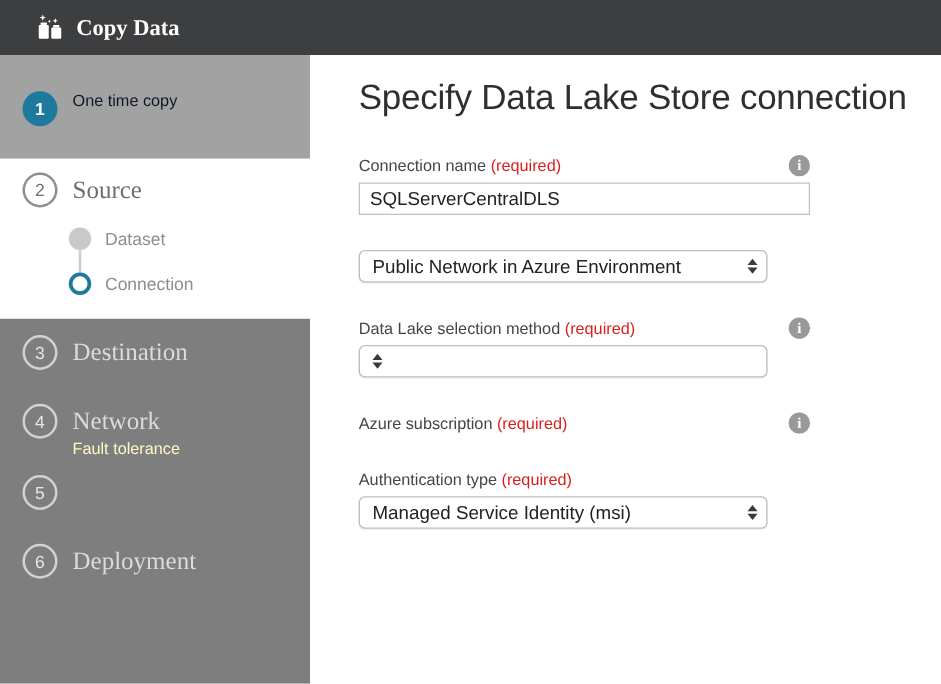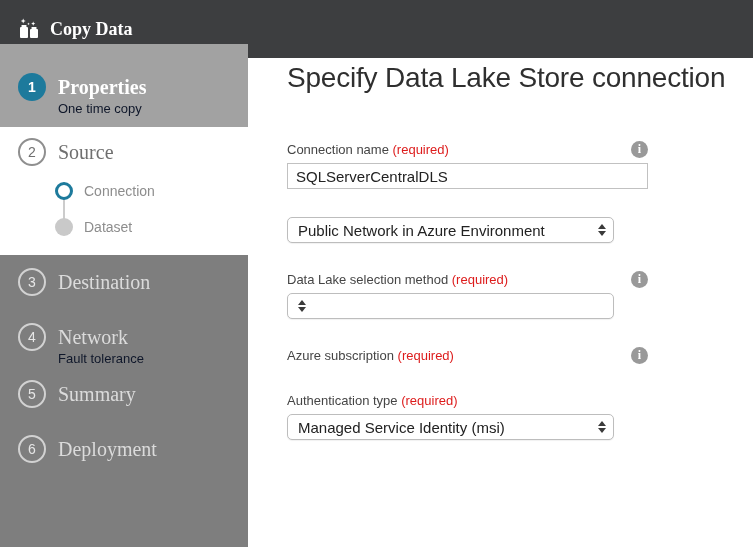--- a/index.html
+++ b/index.html
@@ -12,22 +12,22 @@
     --title:#2f2f2f;
     --ctl-border:#bdbdbd;
     --muted-circle:#c9c9c9;
     --substep-label:#8d8d8d;
   }
   *{margin:0;padding:0;box-sizing:border-box;}
   body{width:753px;height:547px;overflow:hidden;background:#fff;font-family:"Liberation Sans",sans-serif;}
   .app{position:relative;width:753px;height:547px;background:#fff;}
 
   
-  .header{position:absolute;top:0;left:0;width:753px;height:58px;background:var(--header-bg);
-          display:flex;align-items:center;padding-left:17px;}
+  .header{position:absolute;top:0;left:0;width:753px;height:44px;background:var(--header-bg);
+          display:flex;align-items:center;padding-left:28px;}
   .header-icon{width:24px;height:24px;flex:0 0 auto;}
   .header-title{color:#ffffff;font-family:"Liberation Serif",serif;font-weight:bold;font-size:18px;margin-left:9px;}
 
   
   .sidebar{position:absolute;top:44px;left:0;width:248px;height:503px;display:flex;flex-direction:column;}
   .sec-active{background:var(--side-active-bg);height:83px;}
   .sec-source{background:#ffffff;height:128px;}
   .sec-rest{background:var(--side-rest-bg);flex:1;}
 
   .step{display:flex;align-items:flex-start;padding-left:18px;cursor:pointer;}
@@ -39,34 +39,34 @@
 
   .step--active .step-circle{background:var(--accent);color:#fff;font-weight:bold;}
   .step--active .step-label{color:#ffffff;font-weight:bold;}
   .step--active .step-sub{color:#0f172a;}
 
   .step--source .step-circle{border:2px solid #8f8f8f;color:#6f6f6f;background:transparent;}
   .step--source .step-label{color:#6f6f6f;}
 
   .step--rest .step-circle{border:2px solid #d2d2d2;color:#e6e6e6;background:transparent;}
   .step--rest .step-label{color:#dbdbdb;}
-  .step--rest .step-sub{color:#0f172a;}
+  .step--rest .step-sub{color:#fef9c3;}
 
   .substeps{position:relative;margin:16px 0 0 55px;}
   .substep-line{position:absolute;left:8px;top:9px;width:2px;height:38px;background:#cccccc;}
   .substep{position:relative;display:flex;align-items:center;height:18px;cursor:pointer;}
   .substep + .substep{margin-top:18px;}
   .substep-circle{width:18px;height:18px;border-radius:50%;flex:0 0 auto;}
   .substep-circle--current{background:#ffffff;border:3px solid var(--accent);}
   .substep-circle--pending{background:var(--muted-circle);}
   .substep-label{margin-left:11px;font-size:14px;color:var(--substep-label);}
 
   
   .main{position:absolute;top:44px;left:248px;width:505px;height:503px;padding:18px 0 0 39px;}
-  .main-title{font-size:28px;font-weight:400;color:var(--title);letter-spacing:-0.2px;margin-bottom:47px;}
+  .main-title{font-size:28px;font-weight:400;color:var(--title);letter-spacing:-0.2px;margin-bottom:30px;}
 
   .field{width:361px;margin-bottom:28px;}
   .label-row{display:flex;justify-content:space-between;align-items:center;min-height:17px;margin-bottom:5px;}
   .field-label{font-size:13px;color:var(--label);}
   .req{color:var(--red);}
   .info{width:17px;height:17px;border-radius:50%;background:#999999;color:#ffffff;font-size:12px;font-weight:bold;
         font-family:"Liberation Serif",serif;display:flex;align-items:center;justify-content:center;cursor:pointer;}
   .text-input{width:361px;height:26px;border:1px solid #c1c1c1;background:#fff;padding:0 8px;font-size:15px;
               color:#222;font-family:"Liberation Sans",sans-serif;outline:none;}
   .select{width:327px;height:26px;border:1px solid var(--ctl-border);border-radius:5px;background:#ffffff;
@@ -95,63 +95,59 @@
       </g>
     </svg>
     <span class="header-title">Copy Data</span>
   </div>
 
   <div class="sidebar">
     <div class="sec-active" id="sec-active">
         <div class="step step--active" style="margin-top: 29px;">
           <div class="step-circle">1</div>
           <div class="step-text">
-            <div class="step-label">Properties</div>
             <div class="step-sub">One time copy</div>
           </div>
         </div>
       </div>
     <div class="sec-source" id="sec-source">
         <div class="step step--source" style="margin-top: 11px;">
           <div class="step-circle">2</div>
           <div class="step-text">
             <div class="step-label">Source</div>
           </div>
         </div>
         <div class="substeps">
           <div class="substep-line"></div>
           <div class="substep">
+            <div class="substep-circle substep-circle--pending"></div>
+            <span class="substep-label">Dataset</span>
+          </div>
+          <div class="substep">
             <div class="substep-circle substep-circle--current"></div>
             <span class="substep-label">Connection</span>
-          </div>
-          <div class="substep">
-            <div class="substep-circle substep-circle--pending"></div>
-            <span class="substep-label">Dataset</span>
           </div>
         </div>
       </div>
     <div class="sec-rest" id="sec-rest">
         <div class="step step--rest" style="margin-top: 13px;">
           <div class="step-circle">3</div>
           <div class="step-text">
             <div class="step-label">Destination</div>
           </div>
         </div>
         <div class="step step--rest" style="margin-top: 27px;">
           <div class="step-circle">4</div>
           <div class="step-text">
             <div class="step-label">Network</div>
             <div class="step-sub">Fault tolerance</div>
           </div>
         </div>
         <div class="step step--rest" style="margin-top: 13px;">
           <div class="step-circle">5</div>
-          <div class="step-text">
-            <div class="step-label">Summary</div>
-          </div>
         </div>
         <div class="step step--rest" style="margin-top: 27px;">
           <div class="step-circle">6</div>
           <div class="step-text">
             <div class="step-label">Deployment</div>
           </div>
         </div>
       </div>
   </div>
 

